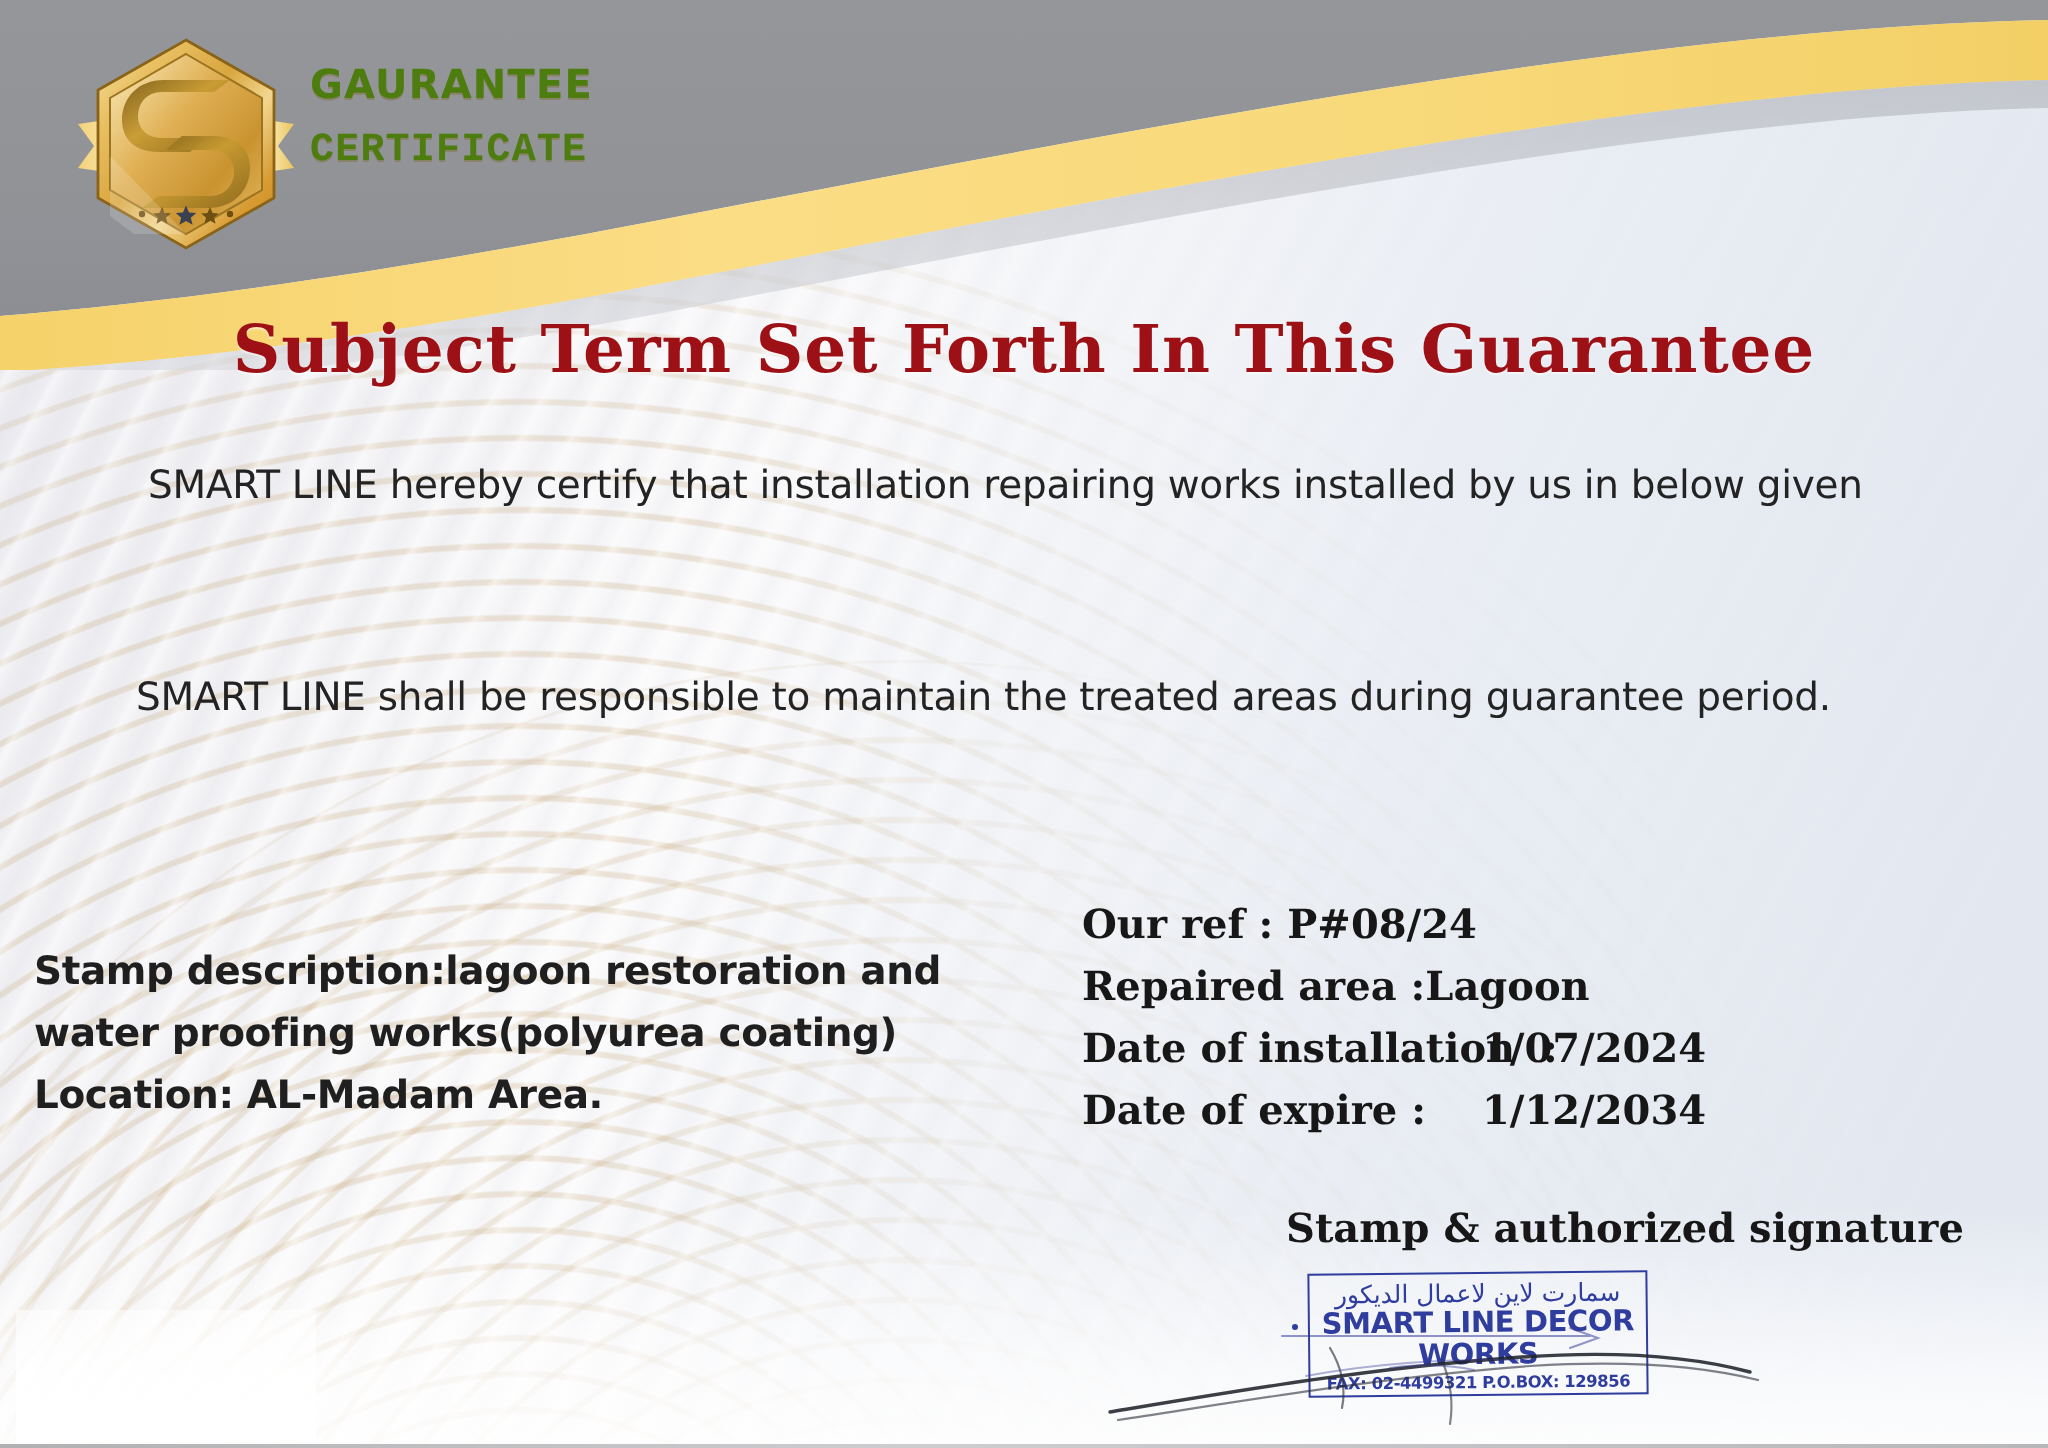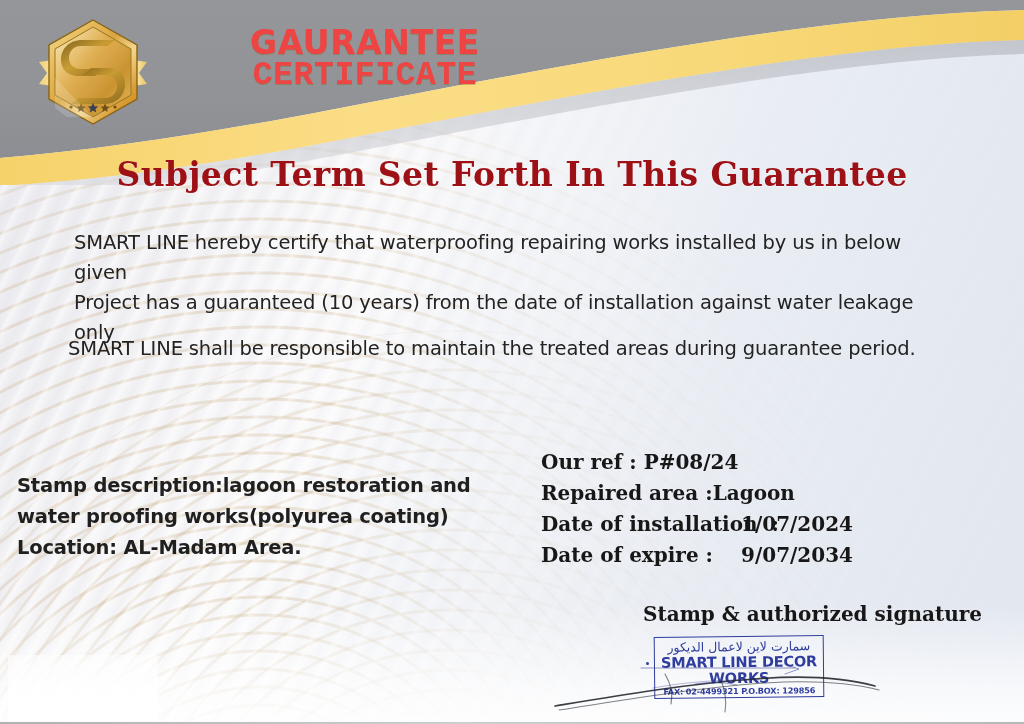--- a/index.html
+++ b/index.html
@@ -104,26 +104,25 @@
     position: absolute; left: 33px; top: 16px;
     width: 120px; height: 112px;
   }
   .badge svg { display:block; width:120px; height:112px; }
 
   .header-title {
     position: absolute; left: 155px; top: 26px;
     width: 420px;
     font-family: "DejaVu Sans", sans-serif;
     font-weight: 700;
-    font-size: 33px;
+    font-size: 20px;
     line-height: 33px;
     letter-spacing: .6px;
-    color: #ef4444;
+    color: #4d7c0f;
     text-shadow: 0 1px 0 rgba(120,100,20,.35);
-    text-align: center;
   }
   .header-title .l2 { display:block;font-family:Liberation Mono, monospace; }
 
   
   .main-title {
     position: absolute; left: 0; right: 0; top: 155px;
     text-align: center;
     font-family: "DejaVu Serif", "Liberation Serif", serif;
     font-weight: 700;
     font-size: 33px;
@@ -334,22 +333,21 @@
 
     <div class="header-title">
       <span class="l1">GAURANTEE</span>
       <span class="l2">CERTIFICATE</span>
     </div>
   </div>
 
   <div class="main-title">Subject Term Set Forth In This Guarantee</div>
 
   <div class="para" id="para-1">
-    <span class="ln">SMART LINE hereby certify that waterproofing repairing  works installed by us in below given</span>
-    <span class="ln">Project has a guaranteed (10 years) from the date of installation against water leakage only</span>
+    <span class="ln">SMART LINE hereby certify that installation repairing  works installed by us in below given</span>
   </div>
 
   <div class="para" id="para-2">SMART LINE shall be responsible to maintain the treated areas  during guarantee period.</div>
 
   <div class="work-block">
     <span class="ln">Stamp description:lagoon restoration and</span>
     <span class="ln">water proofing works(polyurea coating)</span>
     <span class="ln">Location: AL-Madam Area.</span>
   </div>
 
@@ -361,21 +359,21 @@
     <div class="ref-row">
       <span class="k">Repaired area :</span>
       <span class="v">Lagoon</span>
     </div>
     <div class="ref-row dated">
       <span class="k">Date of installation  :</span>
       <span class="v">1/07/2024</span>
     </div>
     <div class="ref-row dated2">
       <span class="k">Date of expire :</span>
-      <span class="v">9/07/2034</span>
+      <span class="v">1/12/2034</span>
     </div>
   </div>
 
   <div class="sign-label">Stamp &amp; authorized signature</div>
 
   <div class="stamp-dot"></div>
   <div class="stamp">
     <div class="ar">سمارت لاين لاعمال الديكور</div>
     <div class="en">SMART LINE DECOR WORKS</div>
     <div class="fx">FAX: 02-4499321    P.O.BOX: 129856</div>

